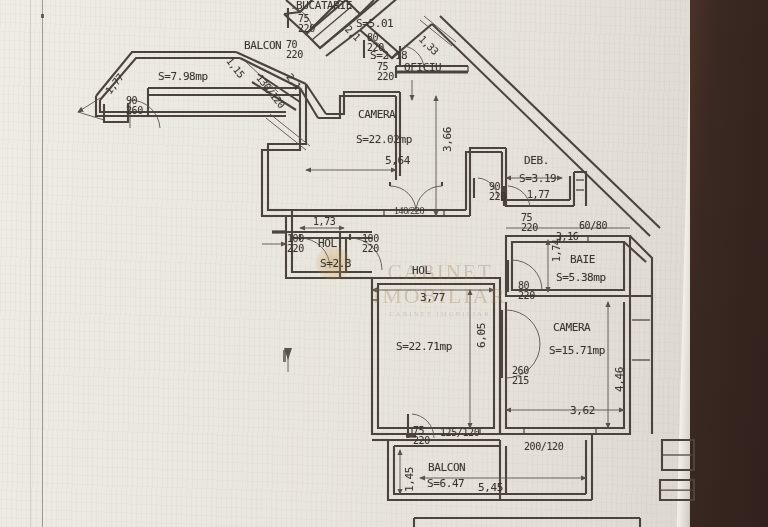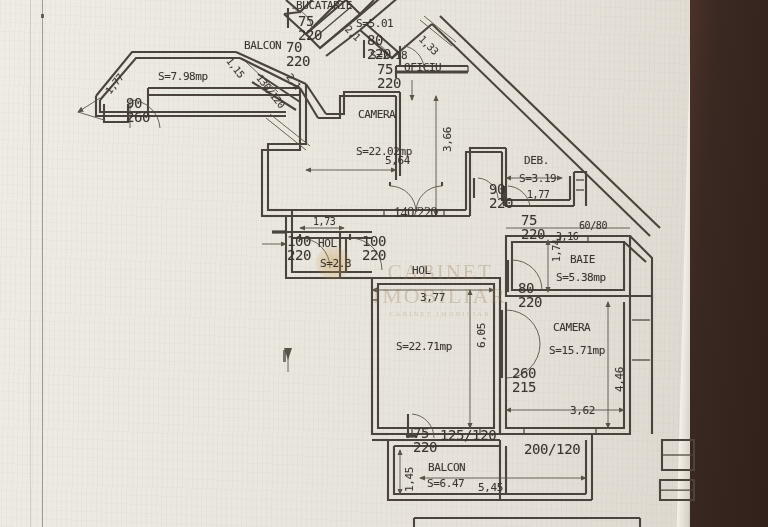--- a/index.html
+++ b/index.html
@@ -43,21 +43,21 @@
     font-family:"DejaVu Sans Mono", monospace;
     white-space:pre;
     letter-spacing:-0.4px;
     line-height:1;
     text-shadow:0 0 1px rgba(60,54,48,.25);
   }
   .room{font-size:11px;}
   .area{font-size:11px;}
   .dim{font-size:11px;}
   .dimsm{font-size:10px;}
-  .open{font-size:14px;}
+  .open{font-size:10px;}
   .caption{font-size:11.5px;letter-spacing:0.6px;}
   .rot90{transform:rotate(-90deg);transform-origin:left top;}
   .rotn45{transform:rotate(45deg);transform-origin:left top;}
   .rot52{transform:rotate(-52deg);transform-origin:left top;}
   .rotn52{transform:rotate(52deg);transform-origin:left top;}
   
   #wm{
     position:absolute;left:310px;top:236px;width:260px;
     text-align:center;color:rgba(150,120,80,.30);
     font-family:"Liberation Serif", serif;
@@ -365,21 +365,21 @@
 
   <div class="lbl room" style="left:404px;top:62px;">OFICIU</div>
   <div class="lbl area" style="left:370px;top:50px;">S=2.18</div>
   <div class="lbl open" style="left:367px;top:33px;">80
 220</div>
   <div class="lbl open" style="left:377px;top:62px;">75
 220</div>
   <div class="lbl dimsm rotn45" style="left:424px;top:34px;">1,33</div>
 
   <div class="lbl room" style="left:358px;top:109px;">CAMERA</div>
-  <div class="lbl area" style="left:356px;top:134px;margin-top:12px;">S=22.02mp</div>
+  <div class="lbl area" style="left:356px;top:134px;">S=22.02mp</div>
   <div class="lbl dim" style="left:385px;top:155px;">5,64</div>
   <div class="lbl dim rot90" style="left:442px;top:152px;">3,66</div>
   <div class="lbl open" style="left:394px;top:206px;font-family:Liberation Serif, serif;">140/220</div>
   <div class="lbl open" style="left:489px;top:182px;">90
 220</div>
 
   <div class="lbl room" style="left:524px;top:155px;">DEB.</div>
   <div class="lbl area" style="left:519px;top:173px;">S=3.19</div>
   <div class="lbl dimsm" style="left:527px;top:190px;">1,77</div>
   <div class="lbl open" style="left:521px;top:213px;">75

